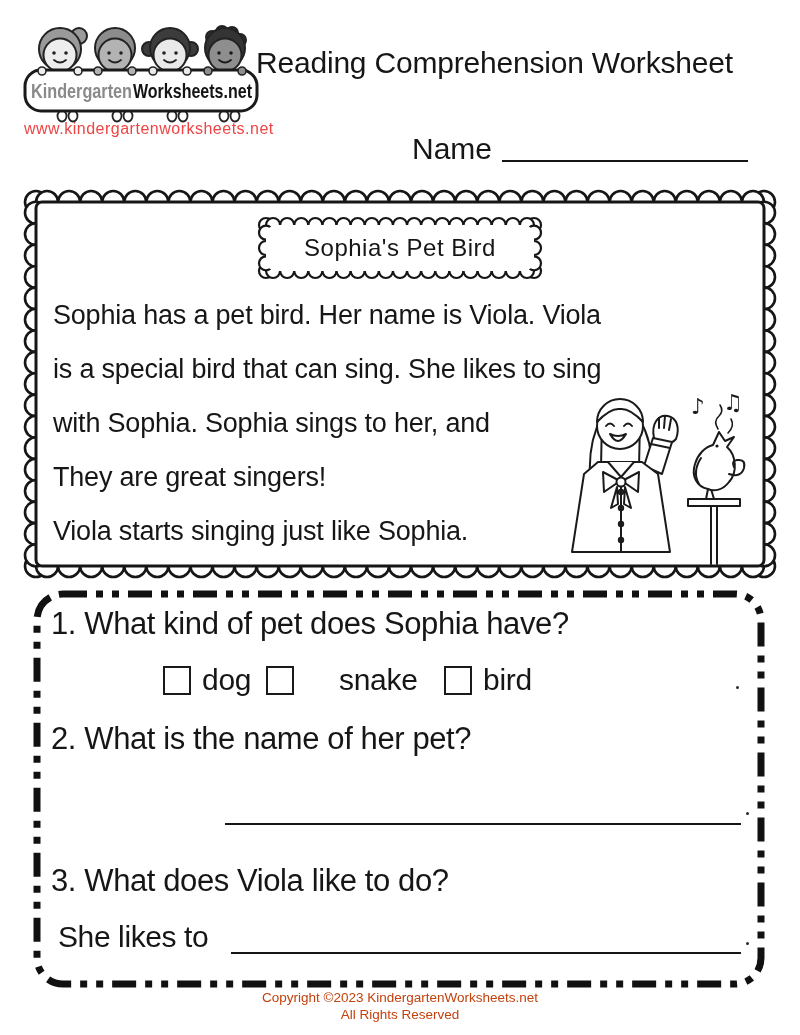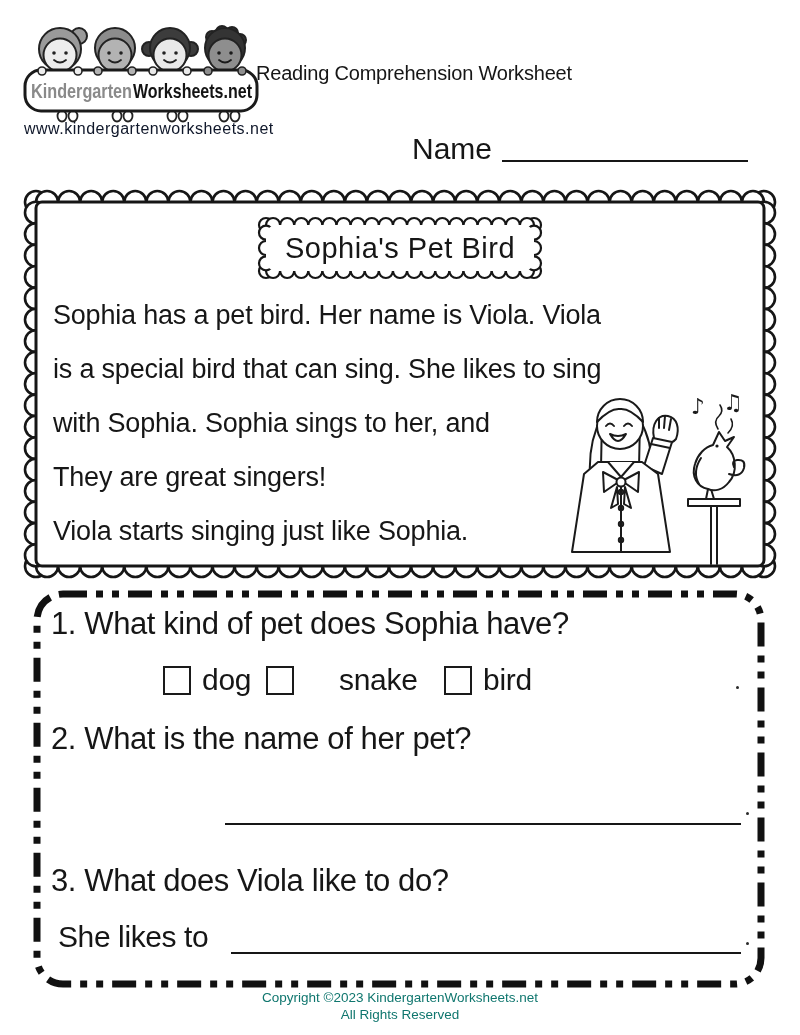--- a/index.html
+++ b/index.html
@@ -10,45 +10,44 @@
     font-family: "Liberation Sans", sans-serif;
     color: #161616;
     overflow: hidden;
   }
   .abs { position: absolute; }
 
   
   .logo-svg { left: 22px; top: 20px; width: 238px; height: 104px; }
   .logo-url {
     left: 24px; top: 120px; width: 260px;
-    font-size: 16px; letter-spacing: 0.5px; color: #0f172a;
+    font-size: 16px; letter-spacing: 0.5px; color: #ef4444;
   }
   .page-title {
     left: 256px; top: 46px; width: 500px;
-    font-size: 20px; font-weight: 400; letter-spacing: -0.2px;
+    font-size: 30px; font-weight: 400; letter-spacing: -0.2px;
     white-space: nowrap;
-    margin-top: 16px;
   }
   .name-label { left: 412px; top: 132px; font-size: 30px; }
   .name-line {
     left: 502px; top: 134px; width: 246px; height: 28px;
     border-bottom: 2px solid #161616;
   }
 
   
   .story-panel { left: 20px; top: 186px; width: 760px; height: 396px; }
   .story-border { left: 0; top: 0; width: 760px; height: 396px; }
   .story-badge {
     left: 237px; top: 30px; width: 286px; height: 64px;
   }
   .badge-border { left: 0; top: 0; width: 286px; height: 64px; }
   .badge-text {
     position: absolute; left: 0; top: 0; width: 286px; height: 64px;
     display: flex; align-items: center; justify-content: center;
-    font-size: 29px; letter-spacing: 0.5px;
+    font-size: 24px; letter-spacing: 0.5px;
   }
   .passage {
     left: 33px; top: 102px; width: 700px;
     font-size: 27px; line-height: 54px; letter-spacing: -0.2px;
     white-space: nowrap;
   }
   .illustration { left: 538px; top: 198px; width: 204px; height: 184px; }
 
   
   .questions-panel { left: 33px; top: 590px; width: 732px; height: 398px; }
@@ -75,21 +74,21 @@
   .stray-dot {
     width: 3px; height: 3px; background: #2a2a2a; border-radius: 50%;
   }
   .dot1 { left: 703px; top: 96px; }
   .dot2 { left: 713px; top: 222px; }
   .dot3 { left: 713px; top: 352px; }
 
   
   .footer {
     left: 0; top: 989px; width: 800px; text-align: center;
-    color: #0f766e; font-size: 13.5px; line-height: 17px;
+    color: #c2410c; font-size: 13.5px; line-height: 17px;
   }
 </style>
 </head>
 <body>
 
 <svg class="abs logo-svg" viewBox="0 0 238 104">
 
   <g>
     <circle cx="57" cy="16" r="8" fill="#9a9a9a" stroke="#222" stroke-width="2"></circle>
     <circle cx="38" cy="29" r="21" fill="#9a9a9a" stroke="#222" stroke-width="2"></circle>

